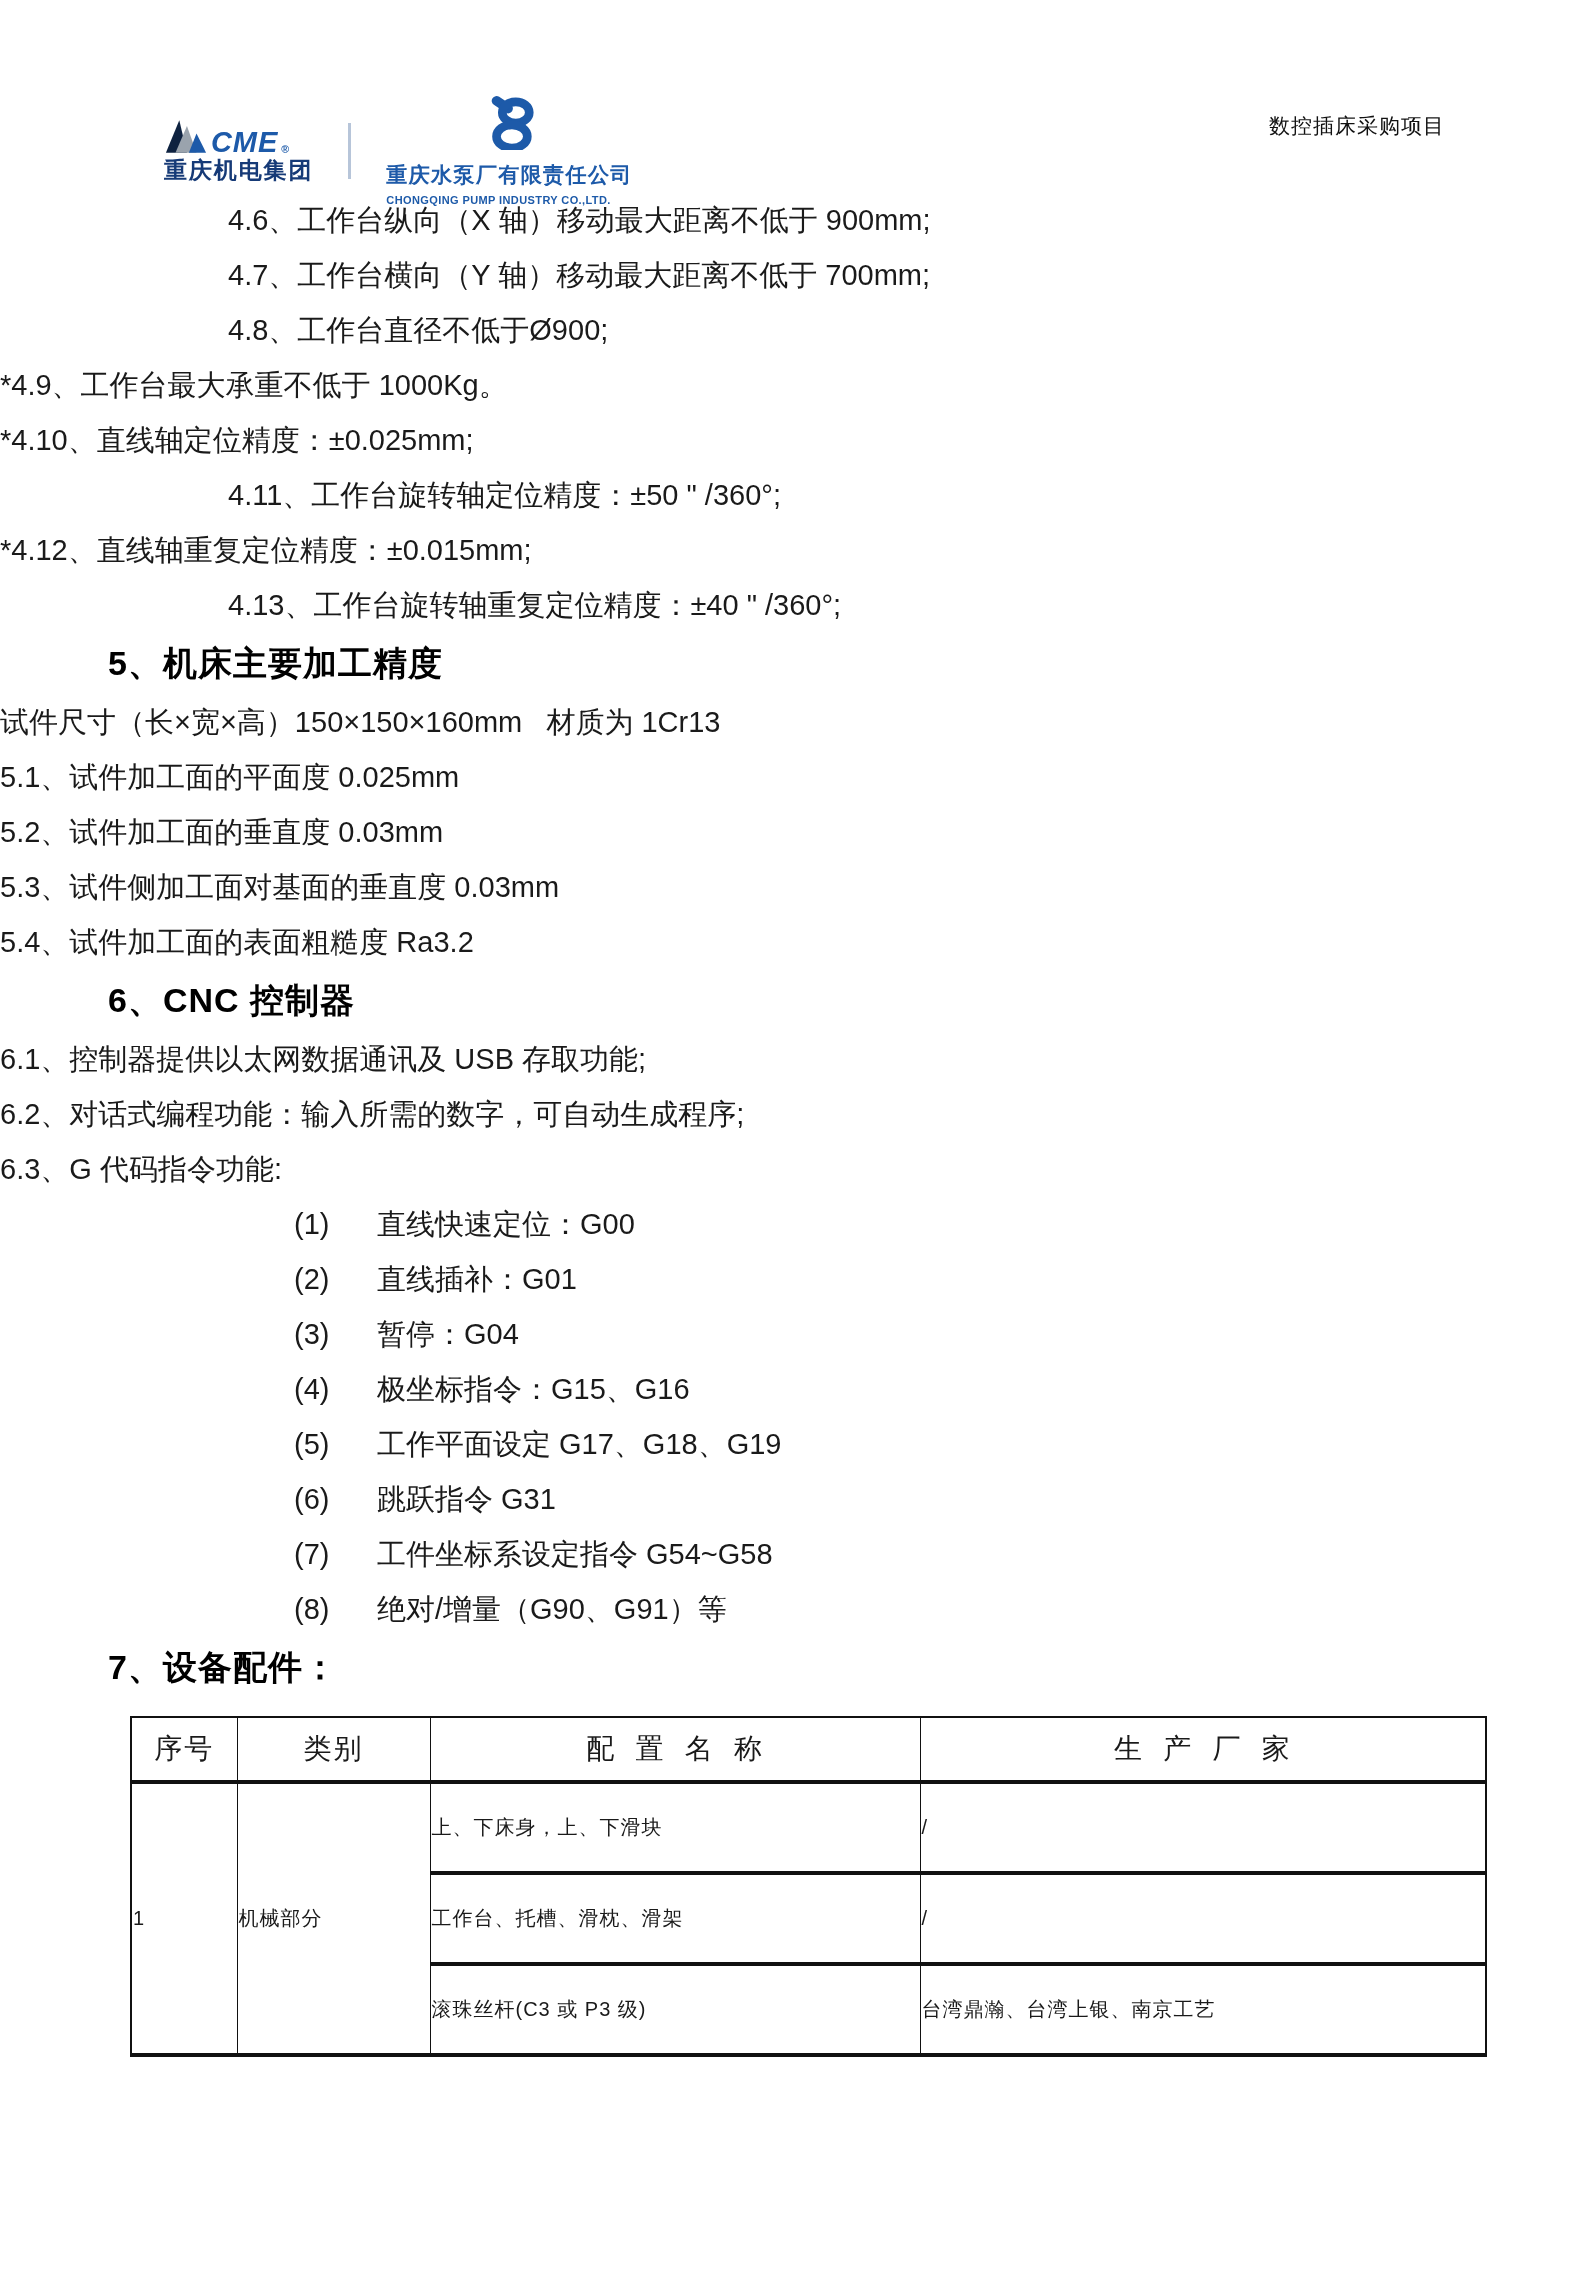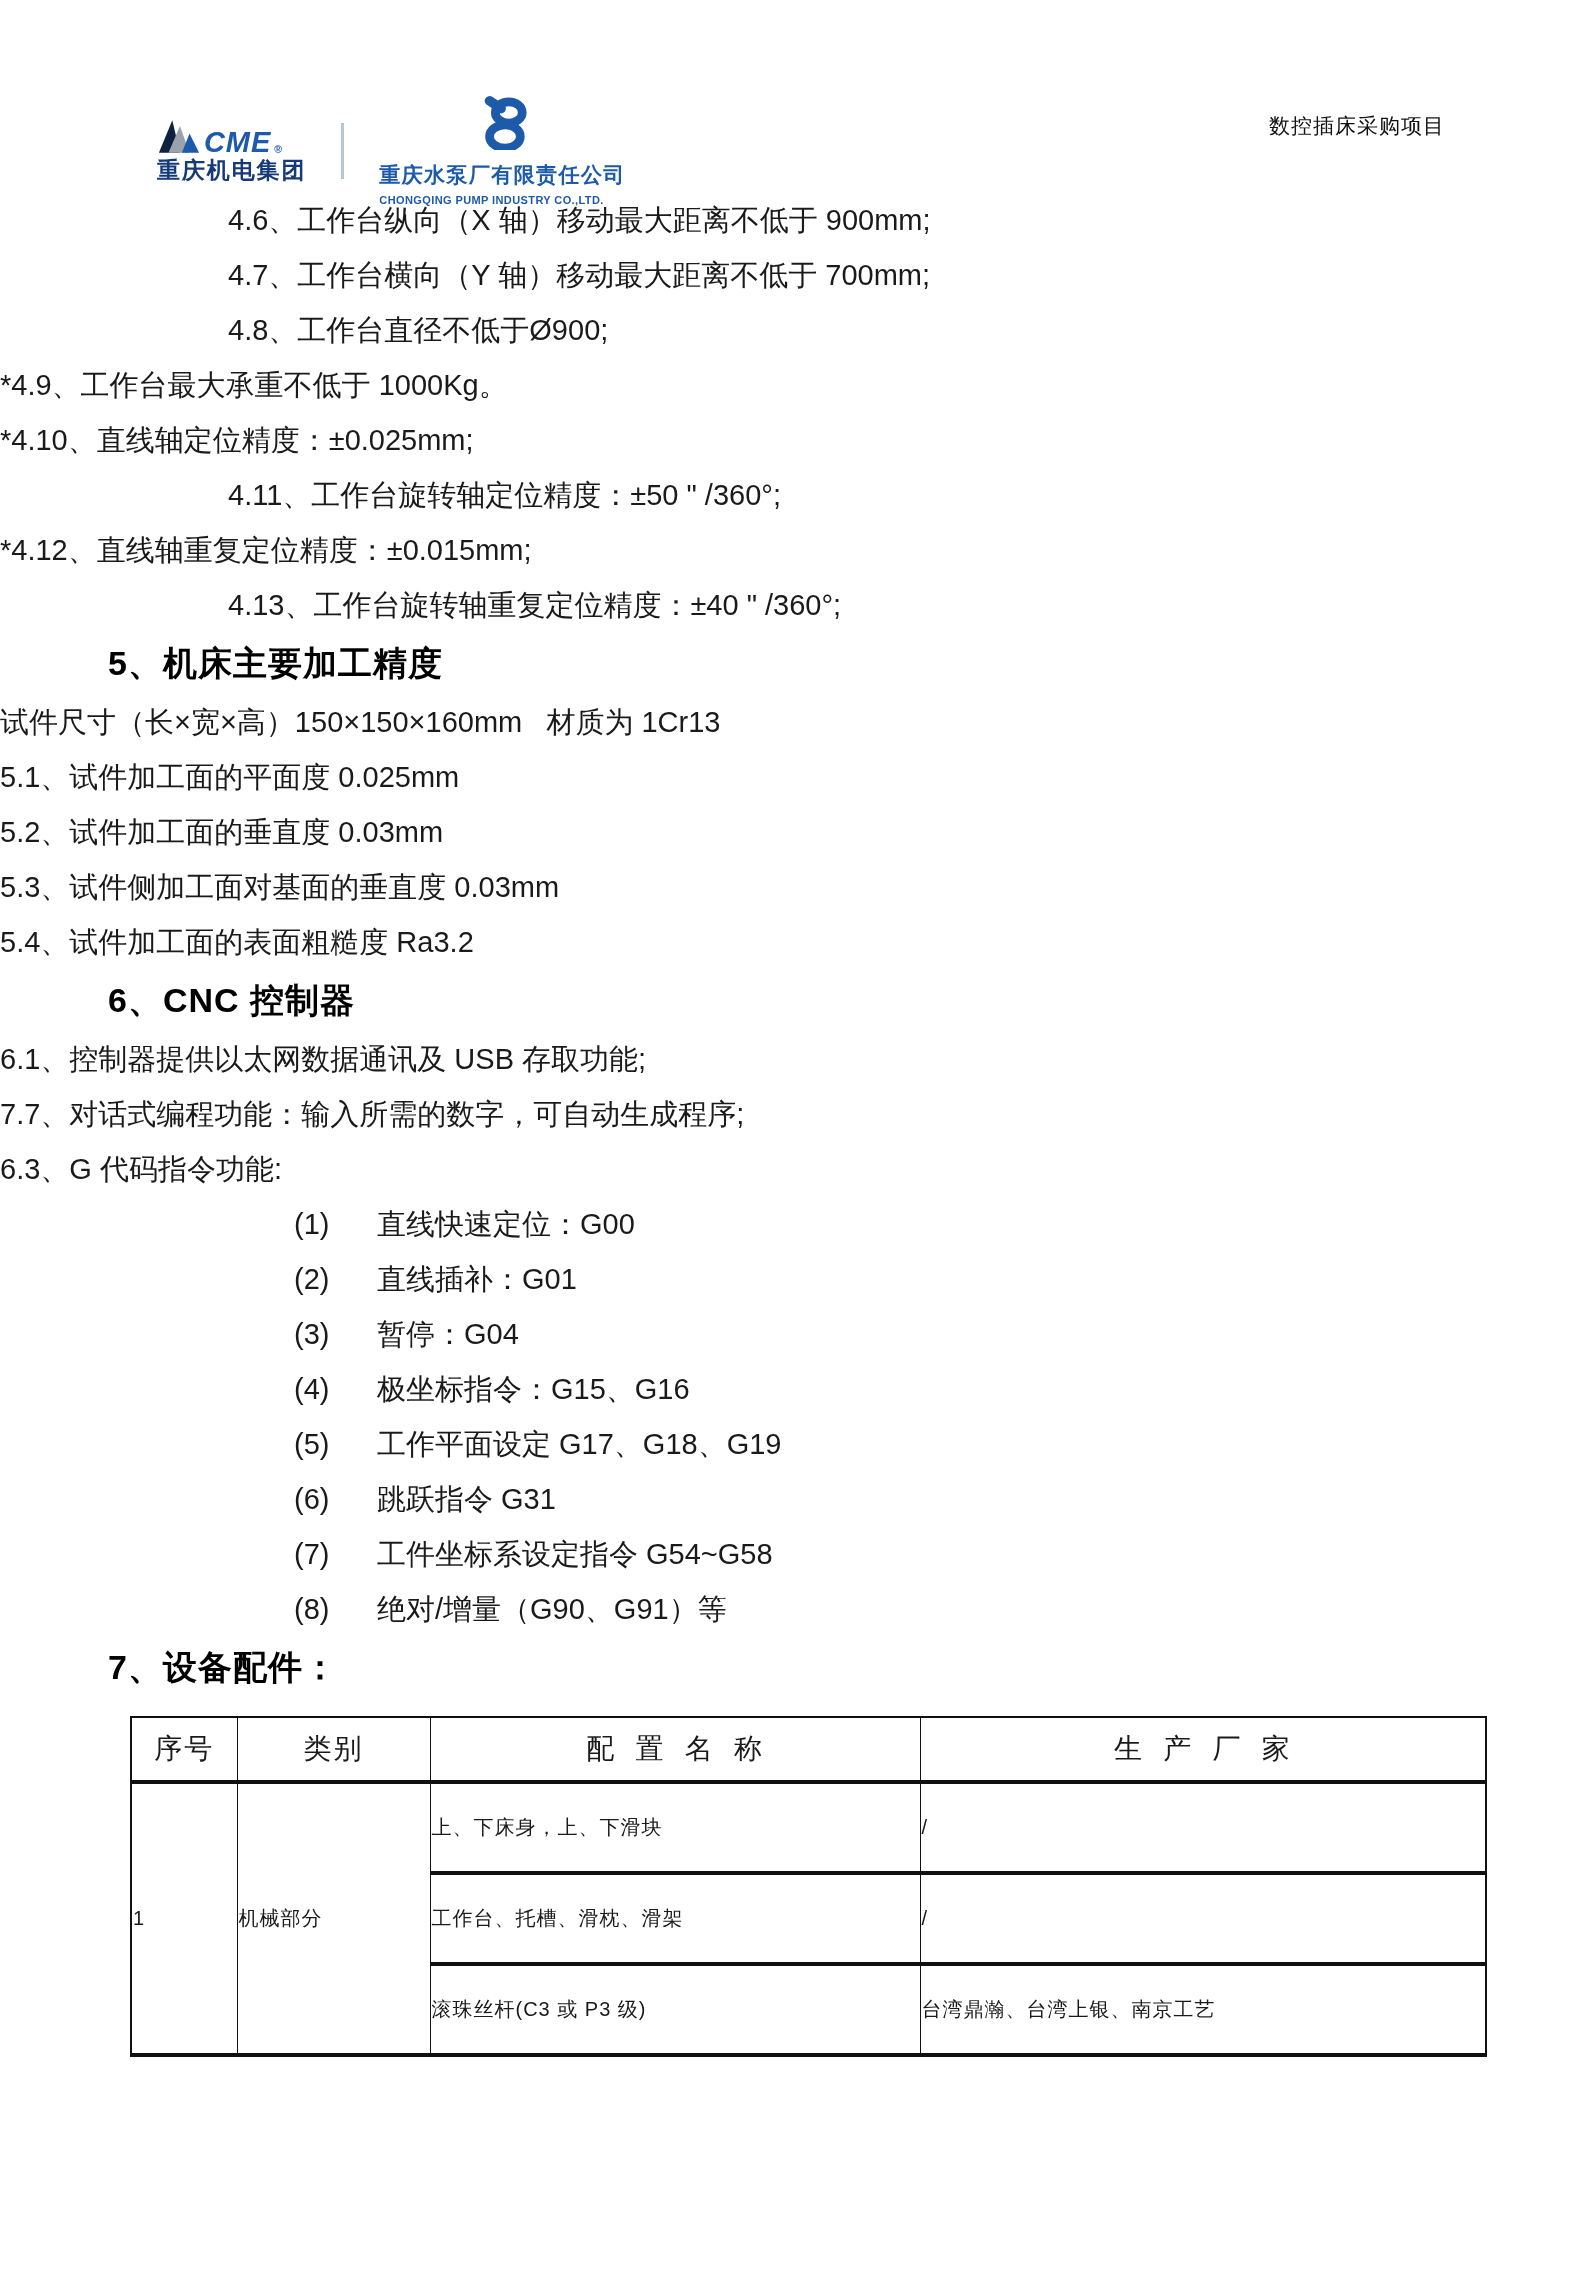--- a/index.html
+++ b/index.html
@@ -9,21 +9,21 @@
     height: 2292px;
     background: #ffffff;
     font-family: "Liberation Sans", "DejaVu Sans", sans-serif;
     color: #1a1a1a;
     overflow: hidden;
   }
 
   
   .page-header { position: relative; height: 193px; }
   .logo-row {
-    position: absolute; left: 157px; top: 120px;
+    position: absolute; left: 164px; top: 120px;
     display: flex; align-items: center; gap: 35px; height: 62px;
   }
   .cme-logo { display: flex; flex-direction: column; }
   .cme-top { display: flex; align-items: flex-end; gap: 2.9px; }
   .cme-text {
     color: #1d5aa9; font-weight: bold; font-style: italic;
     font-size: 29px; letter-spacing: 1px; line-height: 1;
   }
   .cme-reg { font-size: 10.6px; color: #1d5aa9; font-weight: bold; padding-bottom: 1.9px; }
   .cme-group {
@@ -143,21 +143,21 @@
 
     <div class="h2">5、机床主要加工精度</div>
     <div class="line ind-c">试件尺寸（长×宽×高）150×150×160mm   材质为 1Cr13</div>
     <div class="line ind-c">5.1、试件加工面的平面度 0.025mm</div>
     <div class="line ind-c">5.2、试件加工面的垂直度 0.03mm</div>
     <div class="line ind-c">5.3、试件侧加工面对基面的垂直度 0.03mm</div>
     <div class="line ind-c">5.4、试件加工面的表面粗糙度 Ra3.2</div>
 
     <div class="h2">6、CNC 控制器</div>
     <div class="line ind-c">6.1、控制器提供以太网数据通讯及 USB 存取功能;</div>
-    <div class="line ind-c">7.7、对话式编程功能：输入所需的数字，可自动生成程序;</div>
+    <div class="line ind-c">6.2、对话式编程功能：输入所需的数字，可自动生成程序;</div>
     <div class="line ind-c">6.3、G 代码指令功能:</div>
 
     <div class="line gcode">
       <span class="gnum">(1)</span>
       <span class="gtext">直线快速定位：G00</span>
     </div>
     <div class="line gcode">
       <span class="gnum">(2)</span>
       <span class="gtext">直线插补：G01</span>
     </div>

